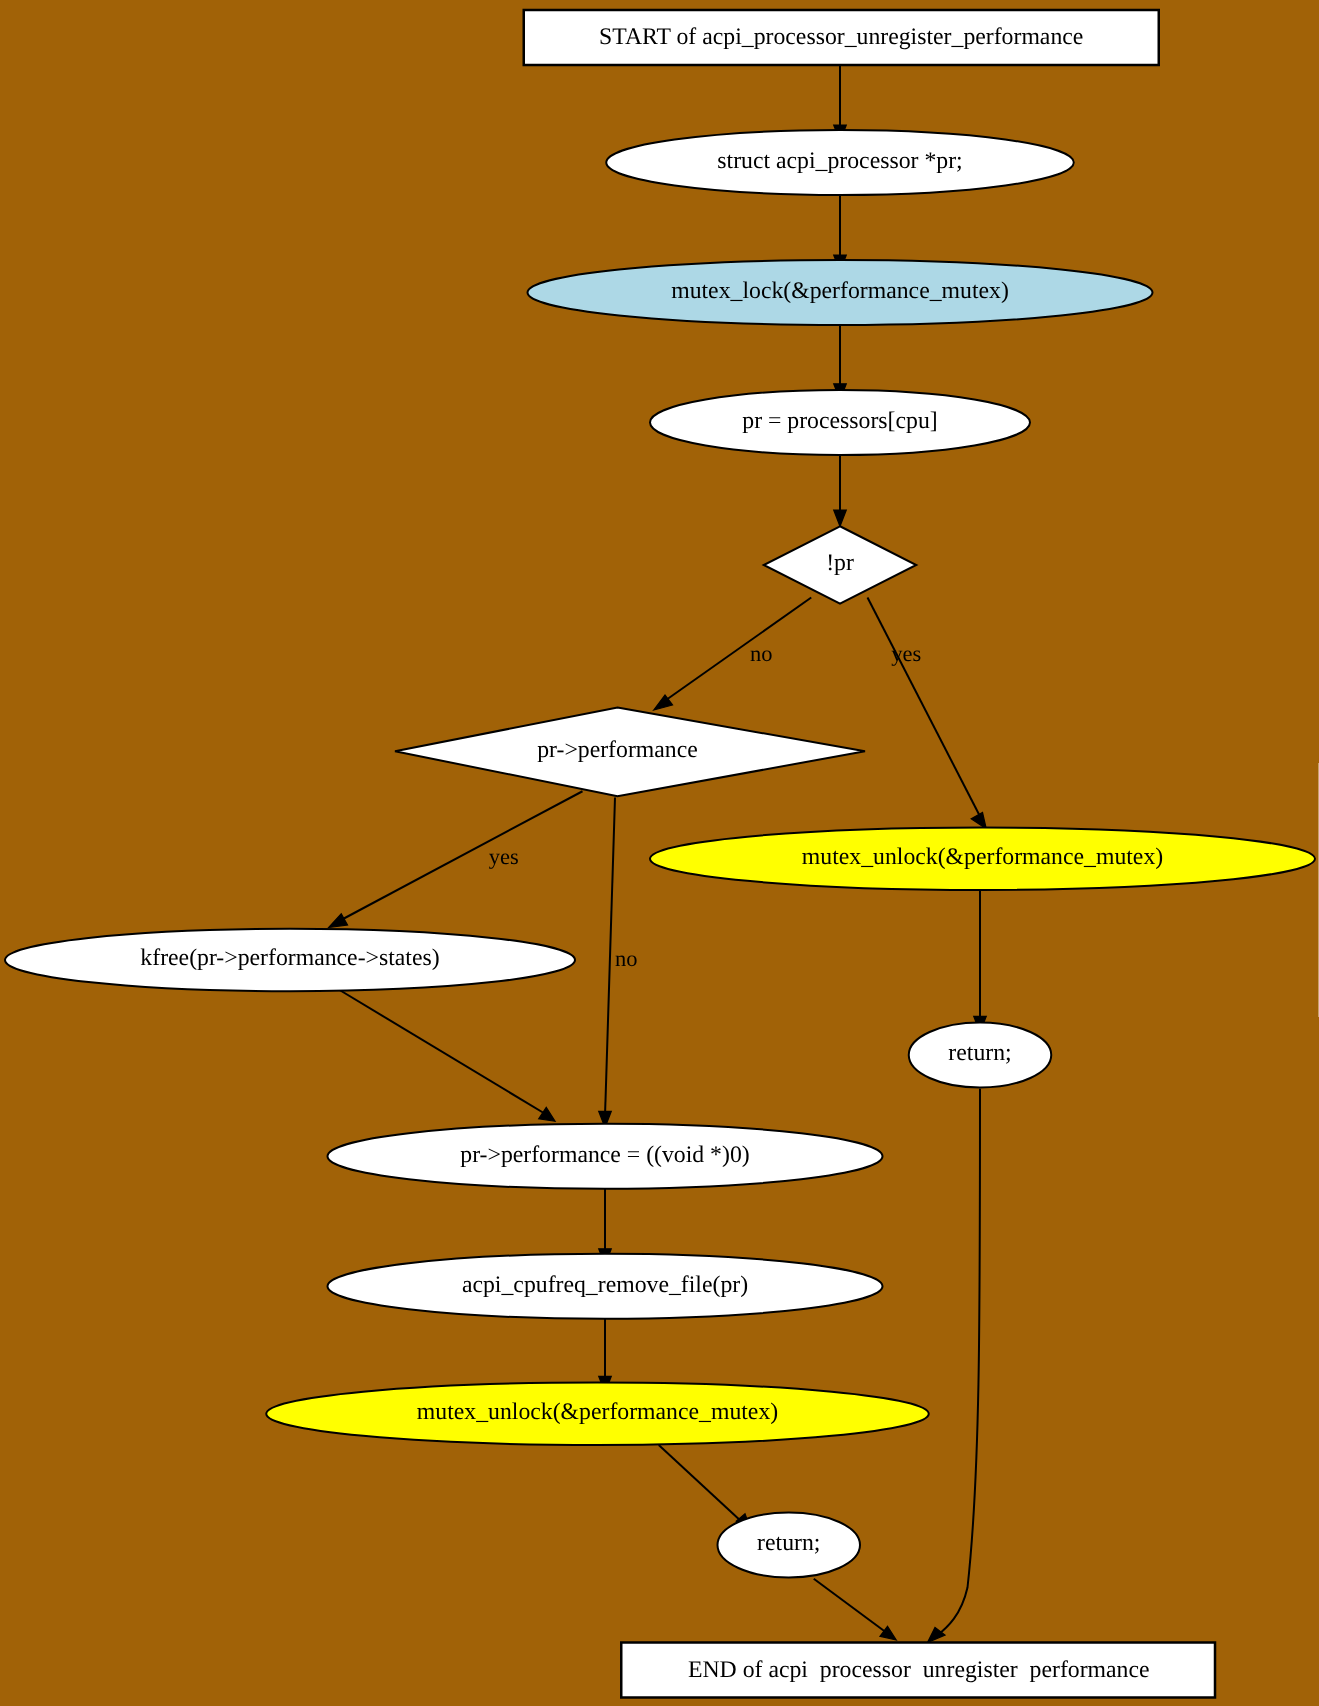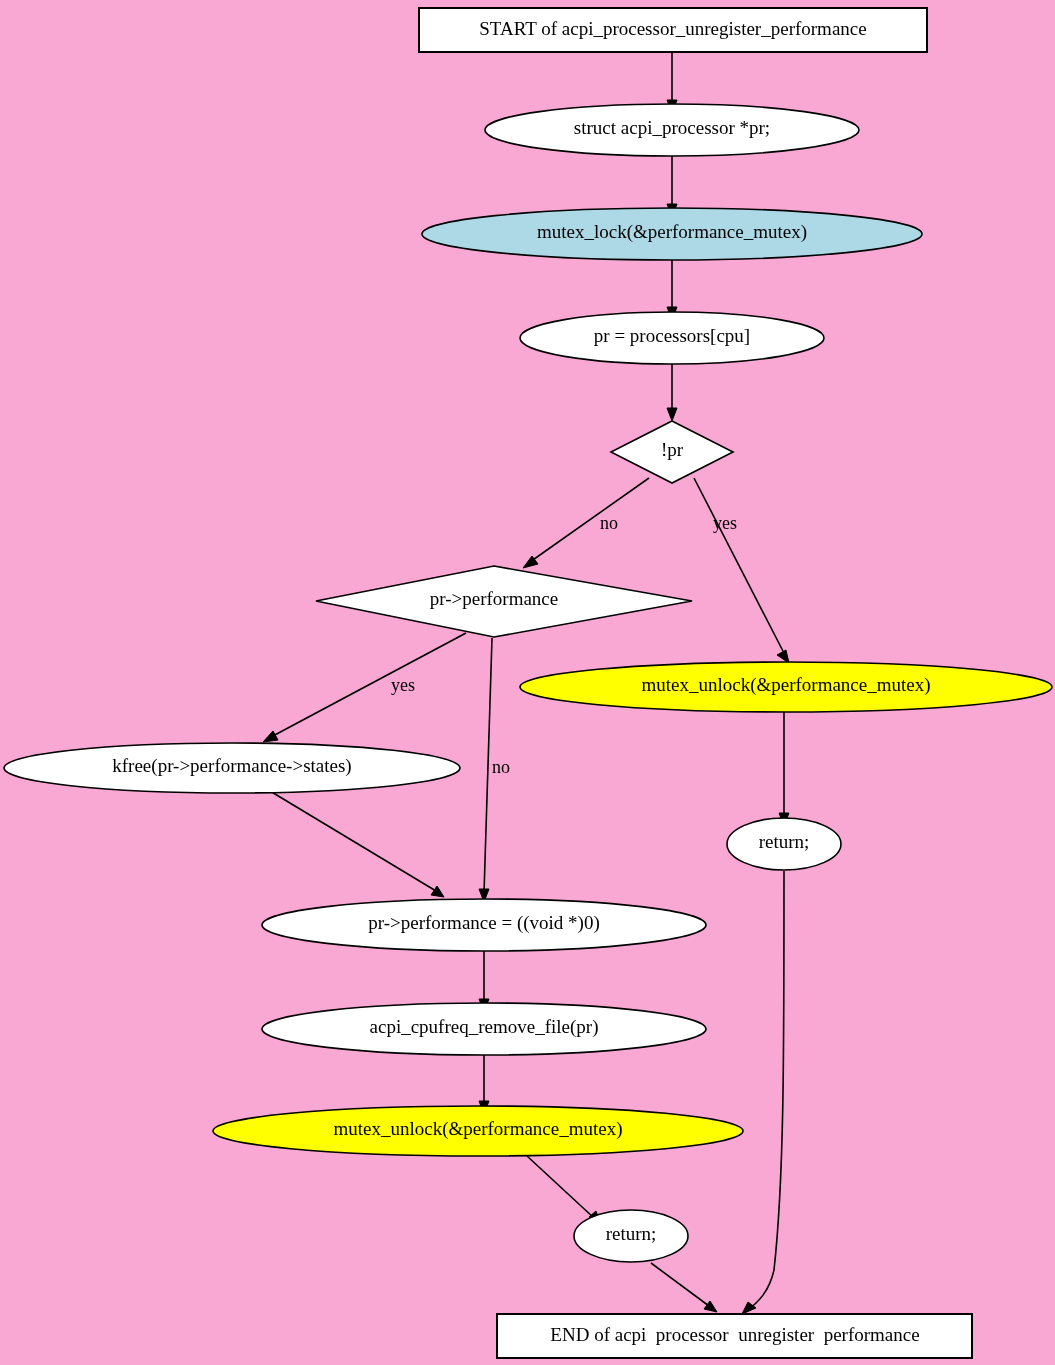--- a/index.html
+++ b/index.html
@@ -4,21 +4,21 @@
 <style>
   html, body {
     margin: 0;
     padding: 0;
     background: #ffffff;
   }
   #canvas {
     position: relative;
     width: 1055px;
     height: 1365px;
-    background: #f9a8d4;
+    background: #a16207;
     overflow: hidden;
     font-family: "Liberation Serif", "DejaVu Serif", serif;
   }
   svg.graph {
     position: absolute;
     top: 0;
     left: 0;
     width: 1055px;
     height: 1365px;
     display: block;

